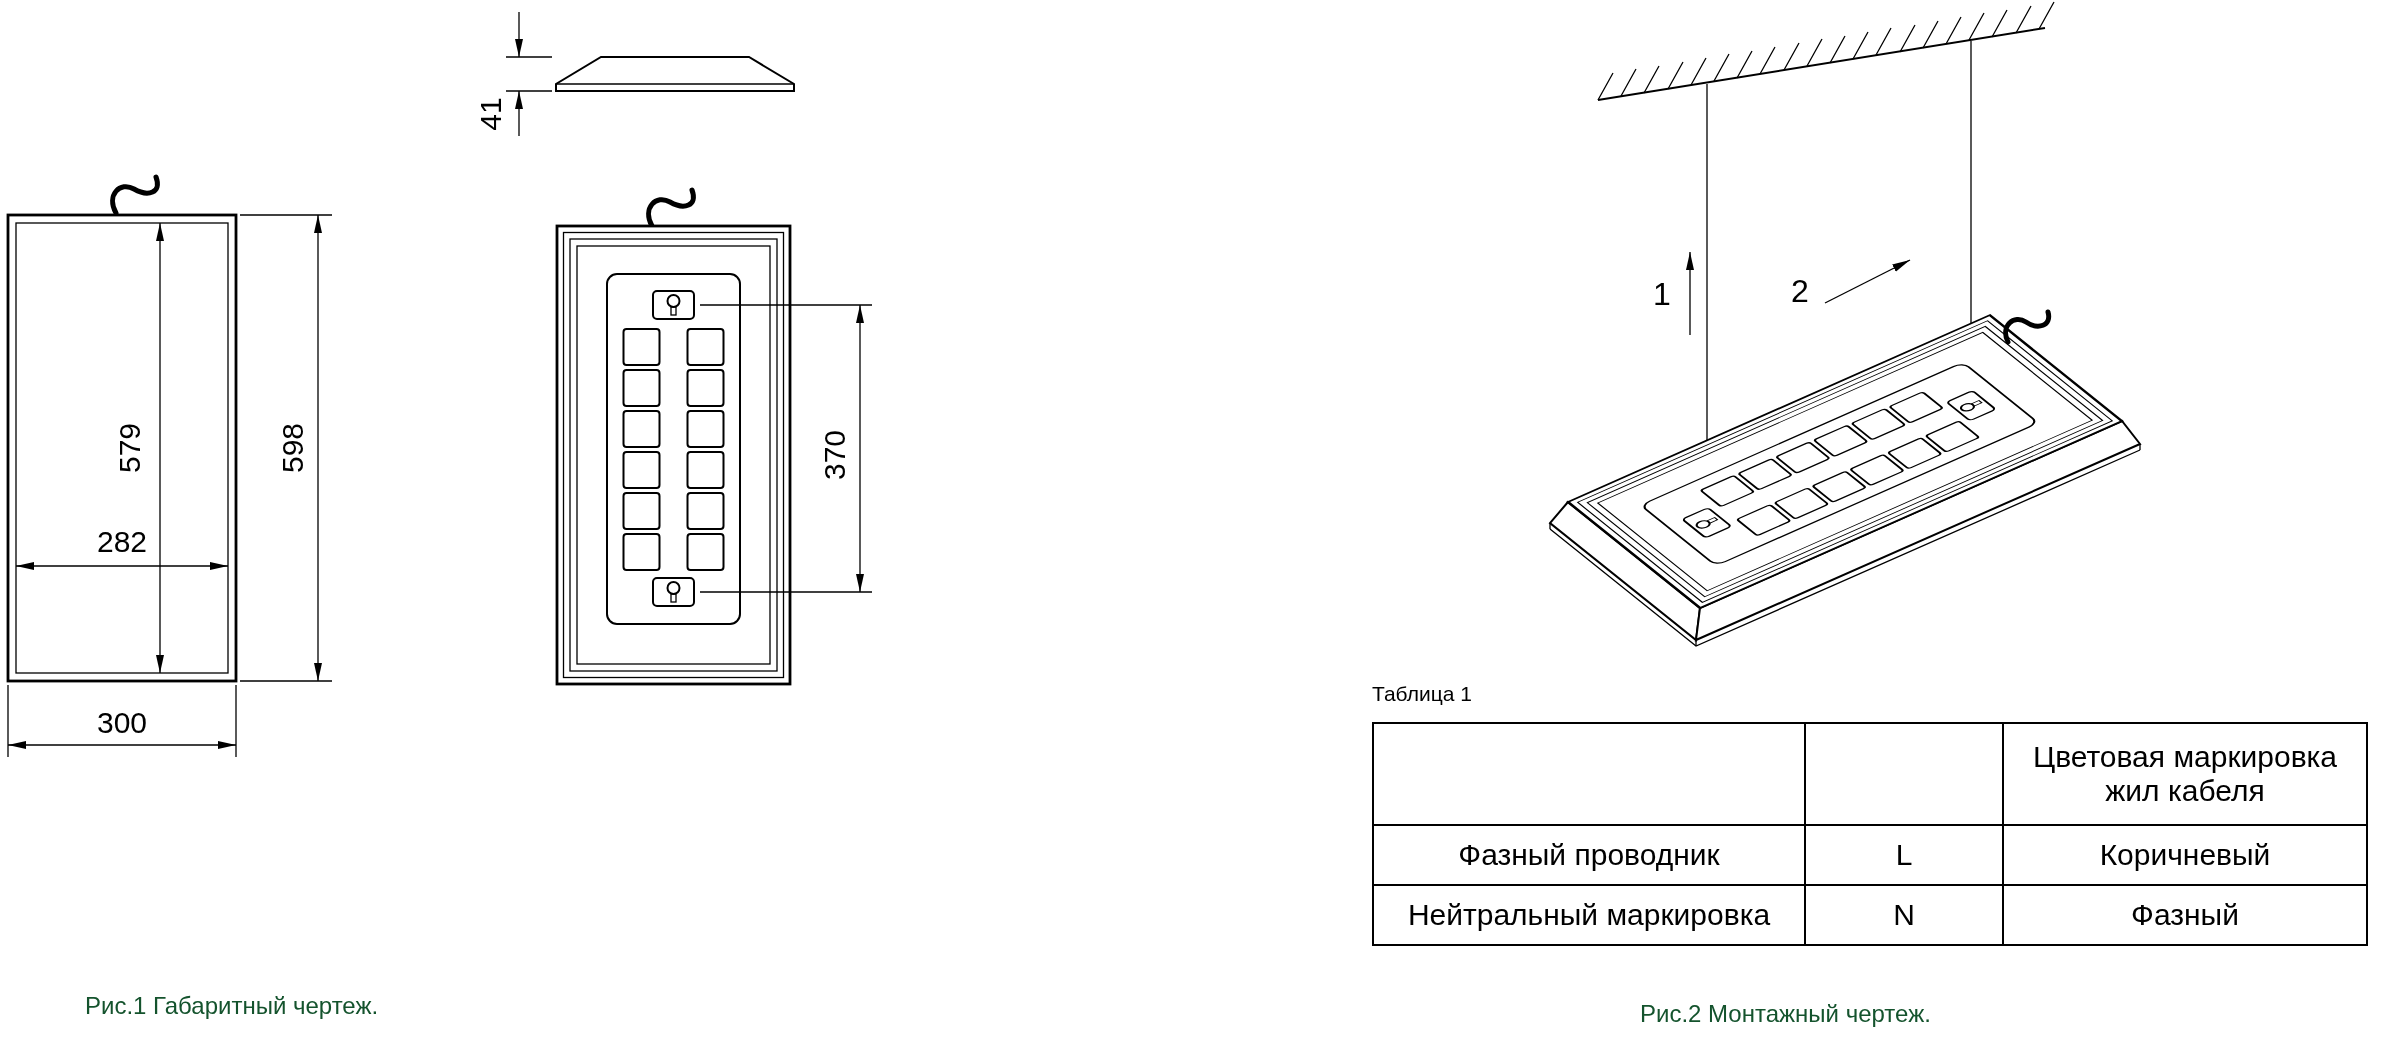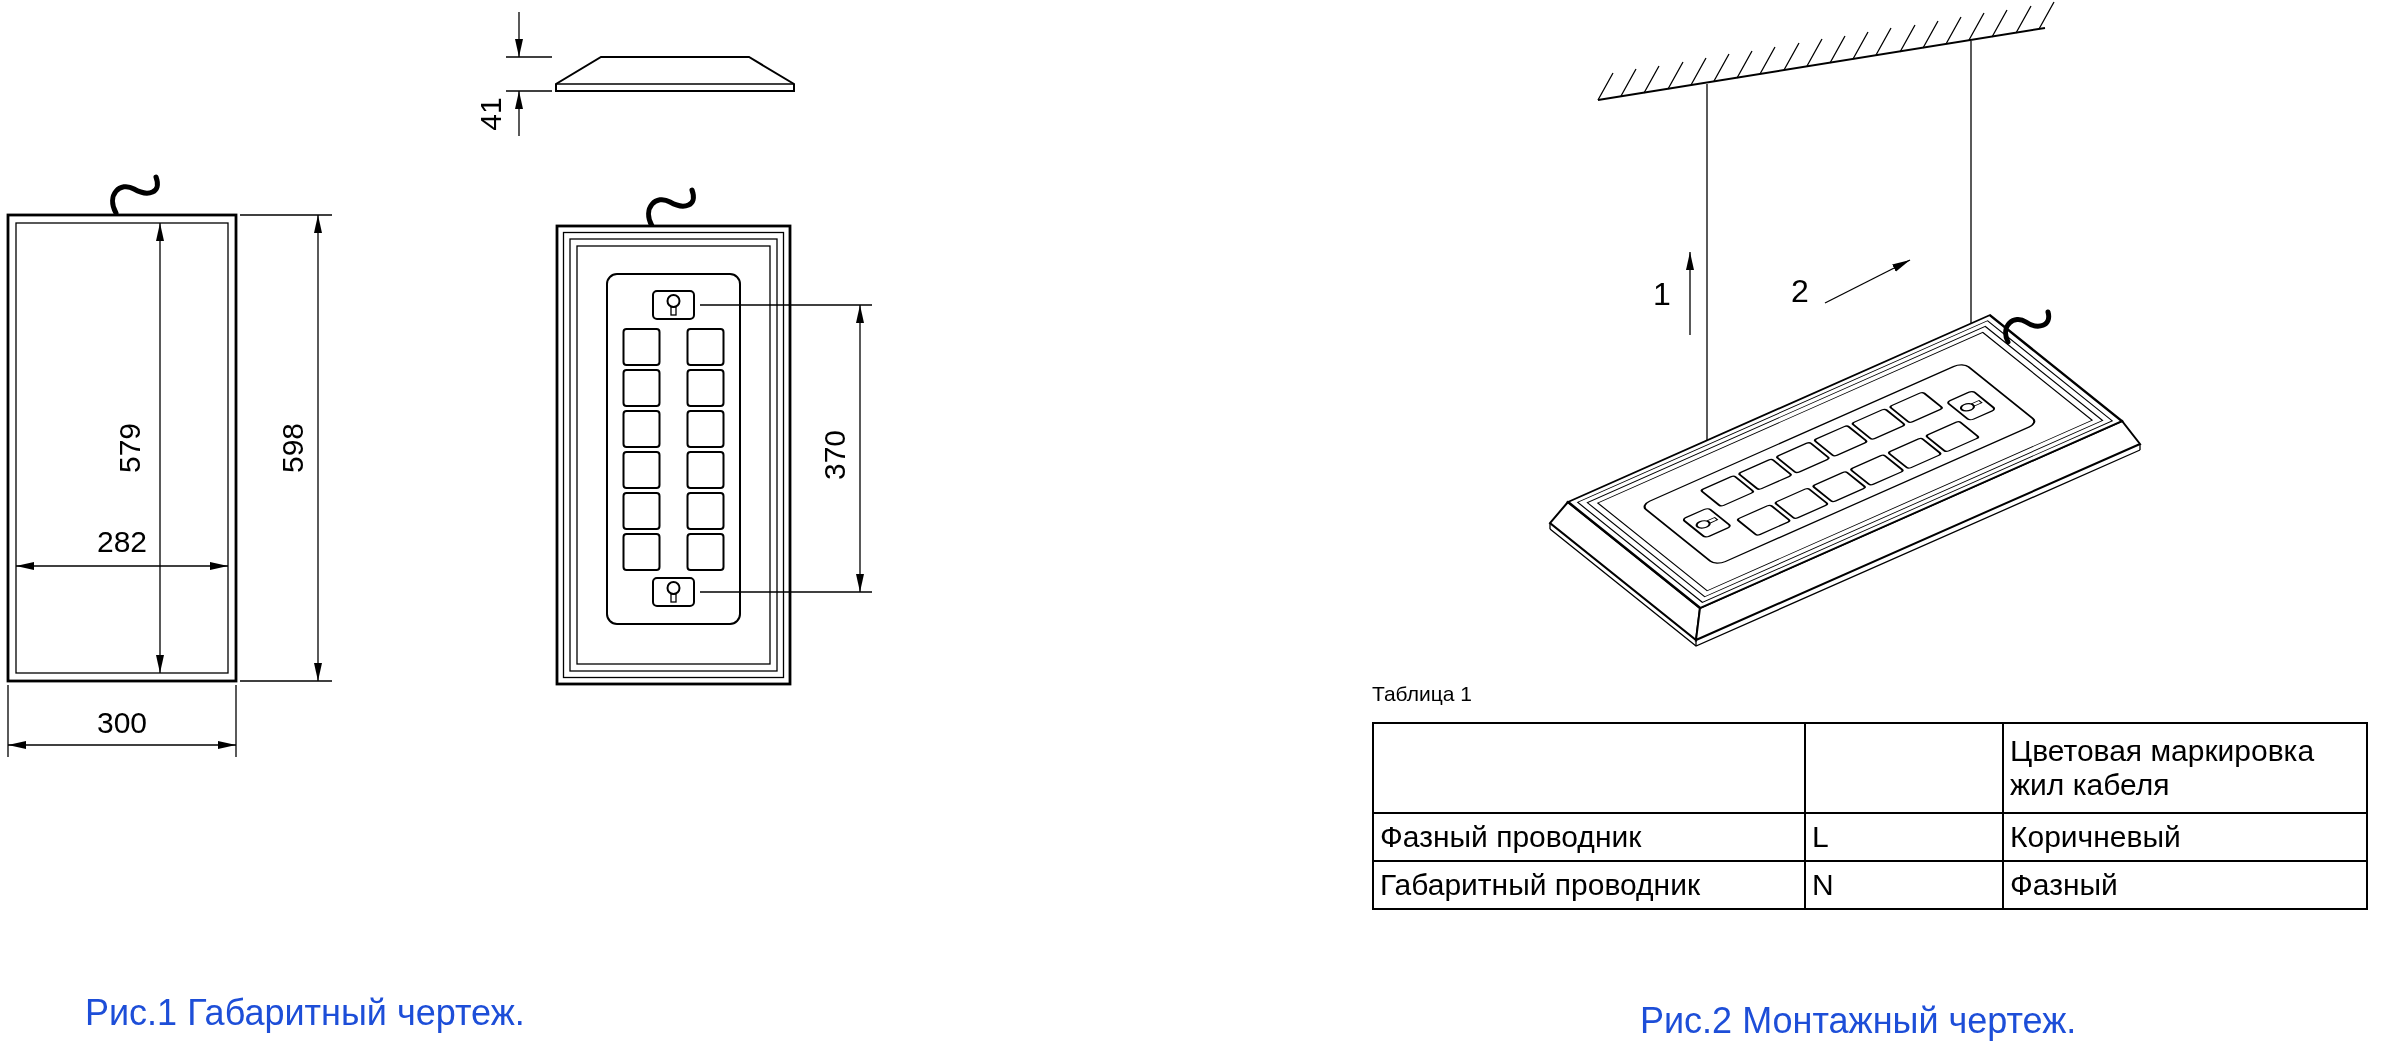--- a/index.html
+++ b/index.html
@@ -7,25 +7,25 @@
         font-family:"Liberation Sans",sans-serif;color:#000;}
   svg{position:absolute;left:0;top:0;}
   .ln{stroke:#000;fill:none;}
   .thick{stroke-width:2.8;}
   .mid{stroke-width:2;}
   .thin{stroke-width:1.3;}
   .cable{stroke:#000;fill:none;stroke-width:5;stroke-linecap:round;}
   .fw{fill:#ffffff;}
   text.dim{font-family:"Liberation Sans",sans-serif;font-size:30px;fill:#000;}
   text.callout{font-family:"Liberation Sans",sans-serif;font-size:32px;fill:#000;}
-  .caption{position:absolute;font-size:36px;color:#1d4ed8;white-space:nowrap;}
+  .caption{position:absolute;font-size:24px;color:#14532d;white-space:nowrap;}
   #table-title{position:absolute;left:1372px;top:682px;font-size:21px;}
   #wiring-table{position:absolute;left:1372px;top:722px;width:952px;border-collapse:collapse;
                 font-size:30px;table-layout:fixed;}
-  #wiring-table td{border:2px solid #000;vertical-align:middle;padding:2px 6px;}
+  #wiring-table td{border:2px solid #000;text-align:center;vertical-align:middle;padding:8px 6px;}
   #wiring-table tr.hdr td{height:84px;}
   #wiring-table tr.row td{height:42px;border-radius:20px;}
   .c1{width:418px;} .c2{width:184px;} .c3{width:350px;}
 </style>
 </head>
 <body>
 
 <div id="page">
 
 <svg width="2400" height="1055" viewBox="0 0 2400 1055">
@@ -165,21 +165,21 @@
       <td class="c1"></td>
       <td class="c2"></td>
       <td class="c3">Цветовая маркировка жил кабеля</td>
     </tr>
     <tr class="row">
       <td>Фазный проводник</td>
       <td>L</td>
       <td>Коричневый</td>
     </tr>
     <tr class="row">
-      <td>Габаритный проводник</td>
+      <td>Нейтральный маркировка</td>
       <td>N</td>
       <td>Фазный</td>
     </tr>
   </tbody>
 </table>
 
 <div class="caption" style="left:85px;top:992px;">Рис.1 Габаритный чертеж.</div>
 <div class="caption" style="left:1640px;top:992px;margin-top:8px;">Рис.2 Монтажный чертеж.</div>
 
 </div>

